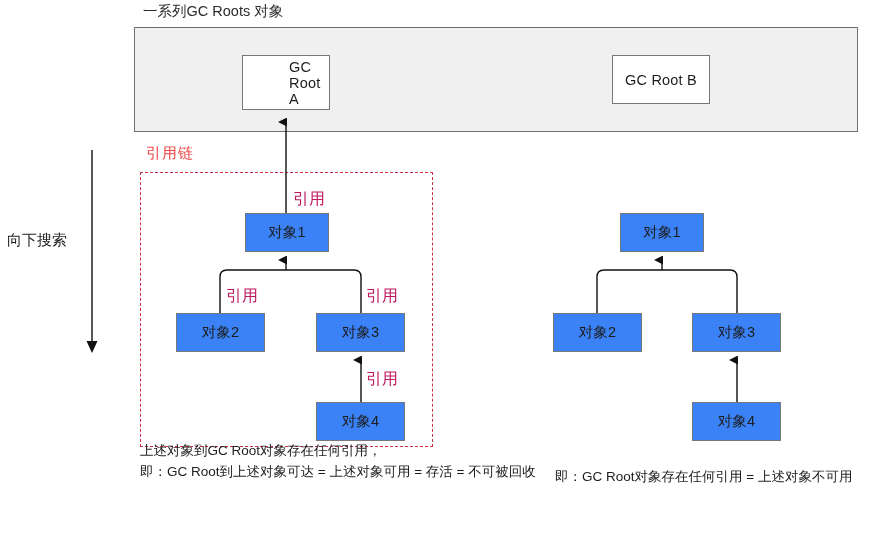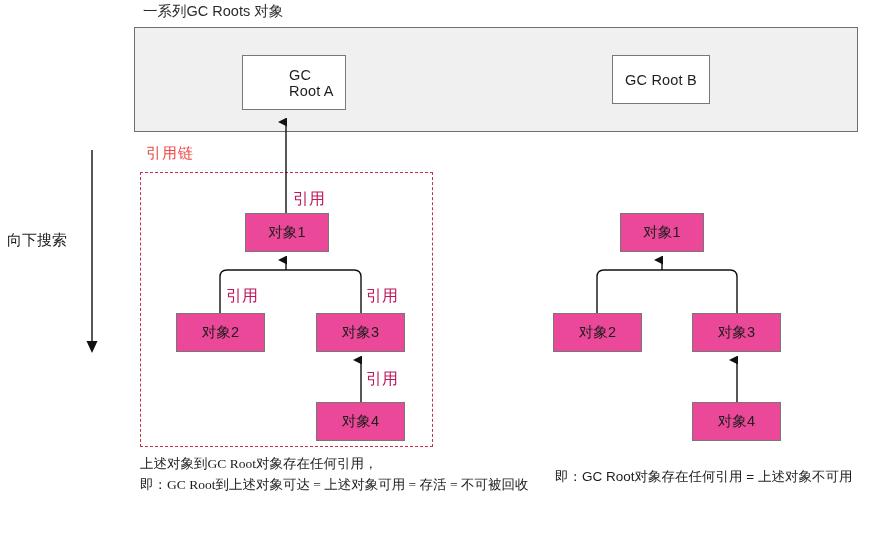--- a/index.html
+++ b/index.html
@@ -35,21 +35,21 @@
     top: 2px;
     font-size: 14.5px;
     color: #2b2b2b;
     white-space: nowrap;
     text-align: right;
   }
 
   
   .node {
     border: 1px solid #777777;
-    background: #ec4899;
+    background: #3b82f6;
     box-sizing: border-box;
     display: flex;
     align-items: center;
     justify-content: center;
     font-size: 14.5px;
     color: #1d1d1d;
     letter-spacing: 0.2px;
   }
   .node.root {
     background: #ffffff;
@@ -110,21 +110,21 @@
 </style>
 </head>
 <body>
 
 <div id="canvas">
 
   <div class="abs band-caption">一系列GC Roots 对象</div>
 
   <div class="abs gc-band"></div>
 
-  <div class="abs node root" style="left:242px; top:55px; width:104px; height:55px;padding-left:46px;">
+  <div class="abs node root" style="left:242px; top:55px; width:88px; height:55px;padding-left:46px;">
     <span>GC Root A</span>
   </div>
 
   <div class="abs node root" style="left:612px; top:55px; width:98px; height:49px;">
     <span>GC Root B</span>
   </div>
 
   <div class="abs search-label">向下搜索</div>
 
   <div class="abs chain-label">引用链</div>
@@ -189,21 +189,21 @@
 
     <line x1="361" y1="402" x2="361" y2="360" stroke="#111111" stroke-width="1.4" marker-end="url(#arrowUp)"></line>
 
     <path d="M597 313 L597 277 Q597 270 604 270 L662 270" fill="none" stroke="#111111" stroke-width="1.4"></path>
     <path d="M737 313 L737 277 Q737 270 730 270 L662 270" fill="none" stroke="#111111" stroke-width="1.4"></path>
     <line x1="662" y1="270" x2="662" y2="260" stroke="#111111" stroke-width="1.4" marker-end="url(#arrowUp)"></line>
 
     <line x1="737" y1="402" x2="737" y2="360" stroke="#111111" stroke-width="1.4" marker-end="url(#arrowUp)"></line>
   </svg>
 
-  <div class="abs caption" style="left:140px; top:453px;font-family:Liberation Serif, serif;">
+  <div class="abs caption" style="left:140px; top:440px;">
     <span class="line">上述对象到GC Root对象存在任何引用，</span>
     <span class="line">即：GC Root到上述对象可达 = 上述对象可用 = 存活 = 不可被回收</span>
   </div>
 
   <div class="abs caption" style="left:555px; top:466px;">
     <span class="line">即：GC Root对象存在任何引用 = 上述对象不可用</span>
   </div>
 
 </div>
 

